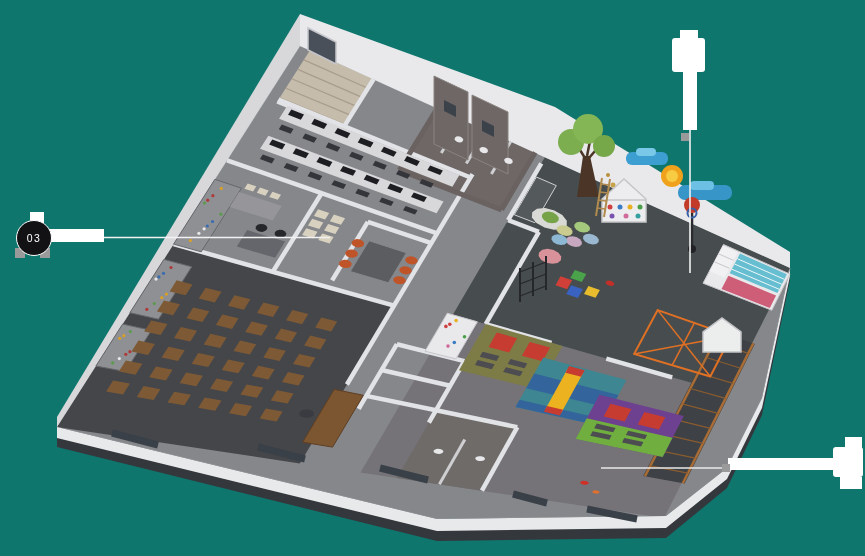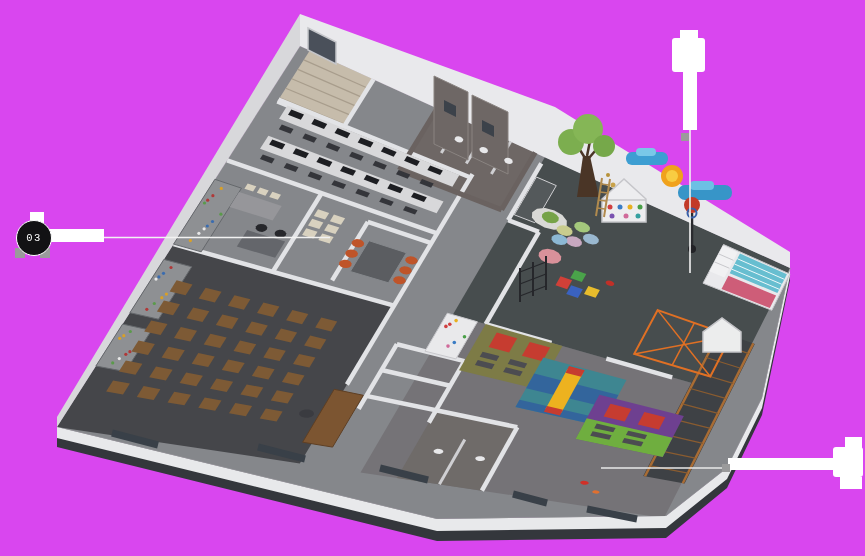--- a/index.html
+++ b/index.html
@@ -1,17 +1,17 @@
 <!DOCTYPE html>
 <html><head>
 <meta charset="utf-8">
 <style>
   html,body{margin:0;padding:0;background:#000;}
-  .stage{position:relative;width:865px;height:556px;background:#d946ef;overflow:hidden;
-         font-family:Liberation Mono, monospace;}
+  .stage{position:relative;width:865px;height:556px;background:#0f766e;overflow:hidden;
+         font-family:Liberation Sans, sans-serif;}
   .stage svg{position:absolute;left:0;top:0;}
   .hotspot{position:absolute;z-index:5;cursor:pointer;}
   .hotspot .handle{position:absolute;background:#9a9a9b;width:10px;height:10px;}
   #m03{width:52px;height:60px;}
   #m03 .h-top{position:absolute;left:15px;top:0;width:14px;height:11px;background:#fff;}
   #m03 .h-bl{left:0;top:36px;}
   #m03 .h-br{left:25px;top:36px;}
   #m03 .ring{position:absolute;left:1px;top:8px;width:34px;height:34px;border-radius:50%;
              border:1.5px solid #fff;background:#121214;display:flex;align-items:center;
              justify-content:center;color:#fff;font-size:10.5px;letter-spacing:1.5px;z-index:2;}

